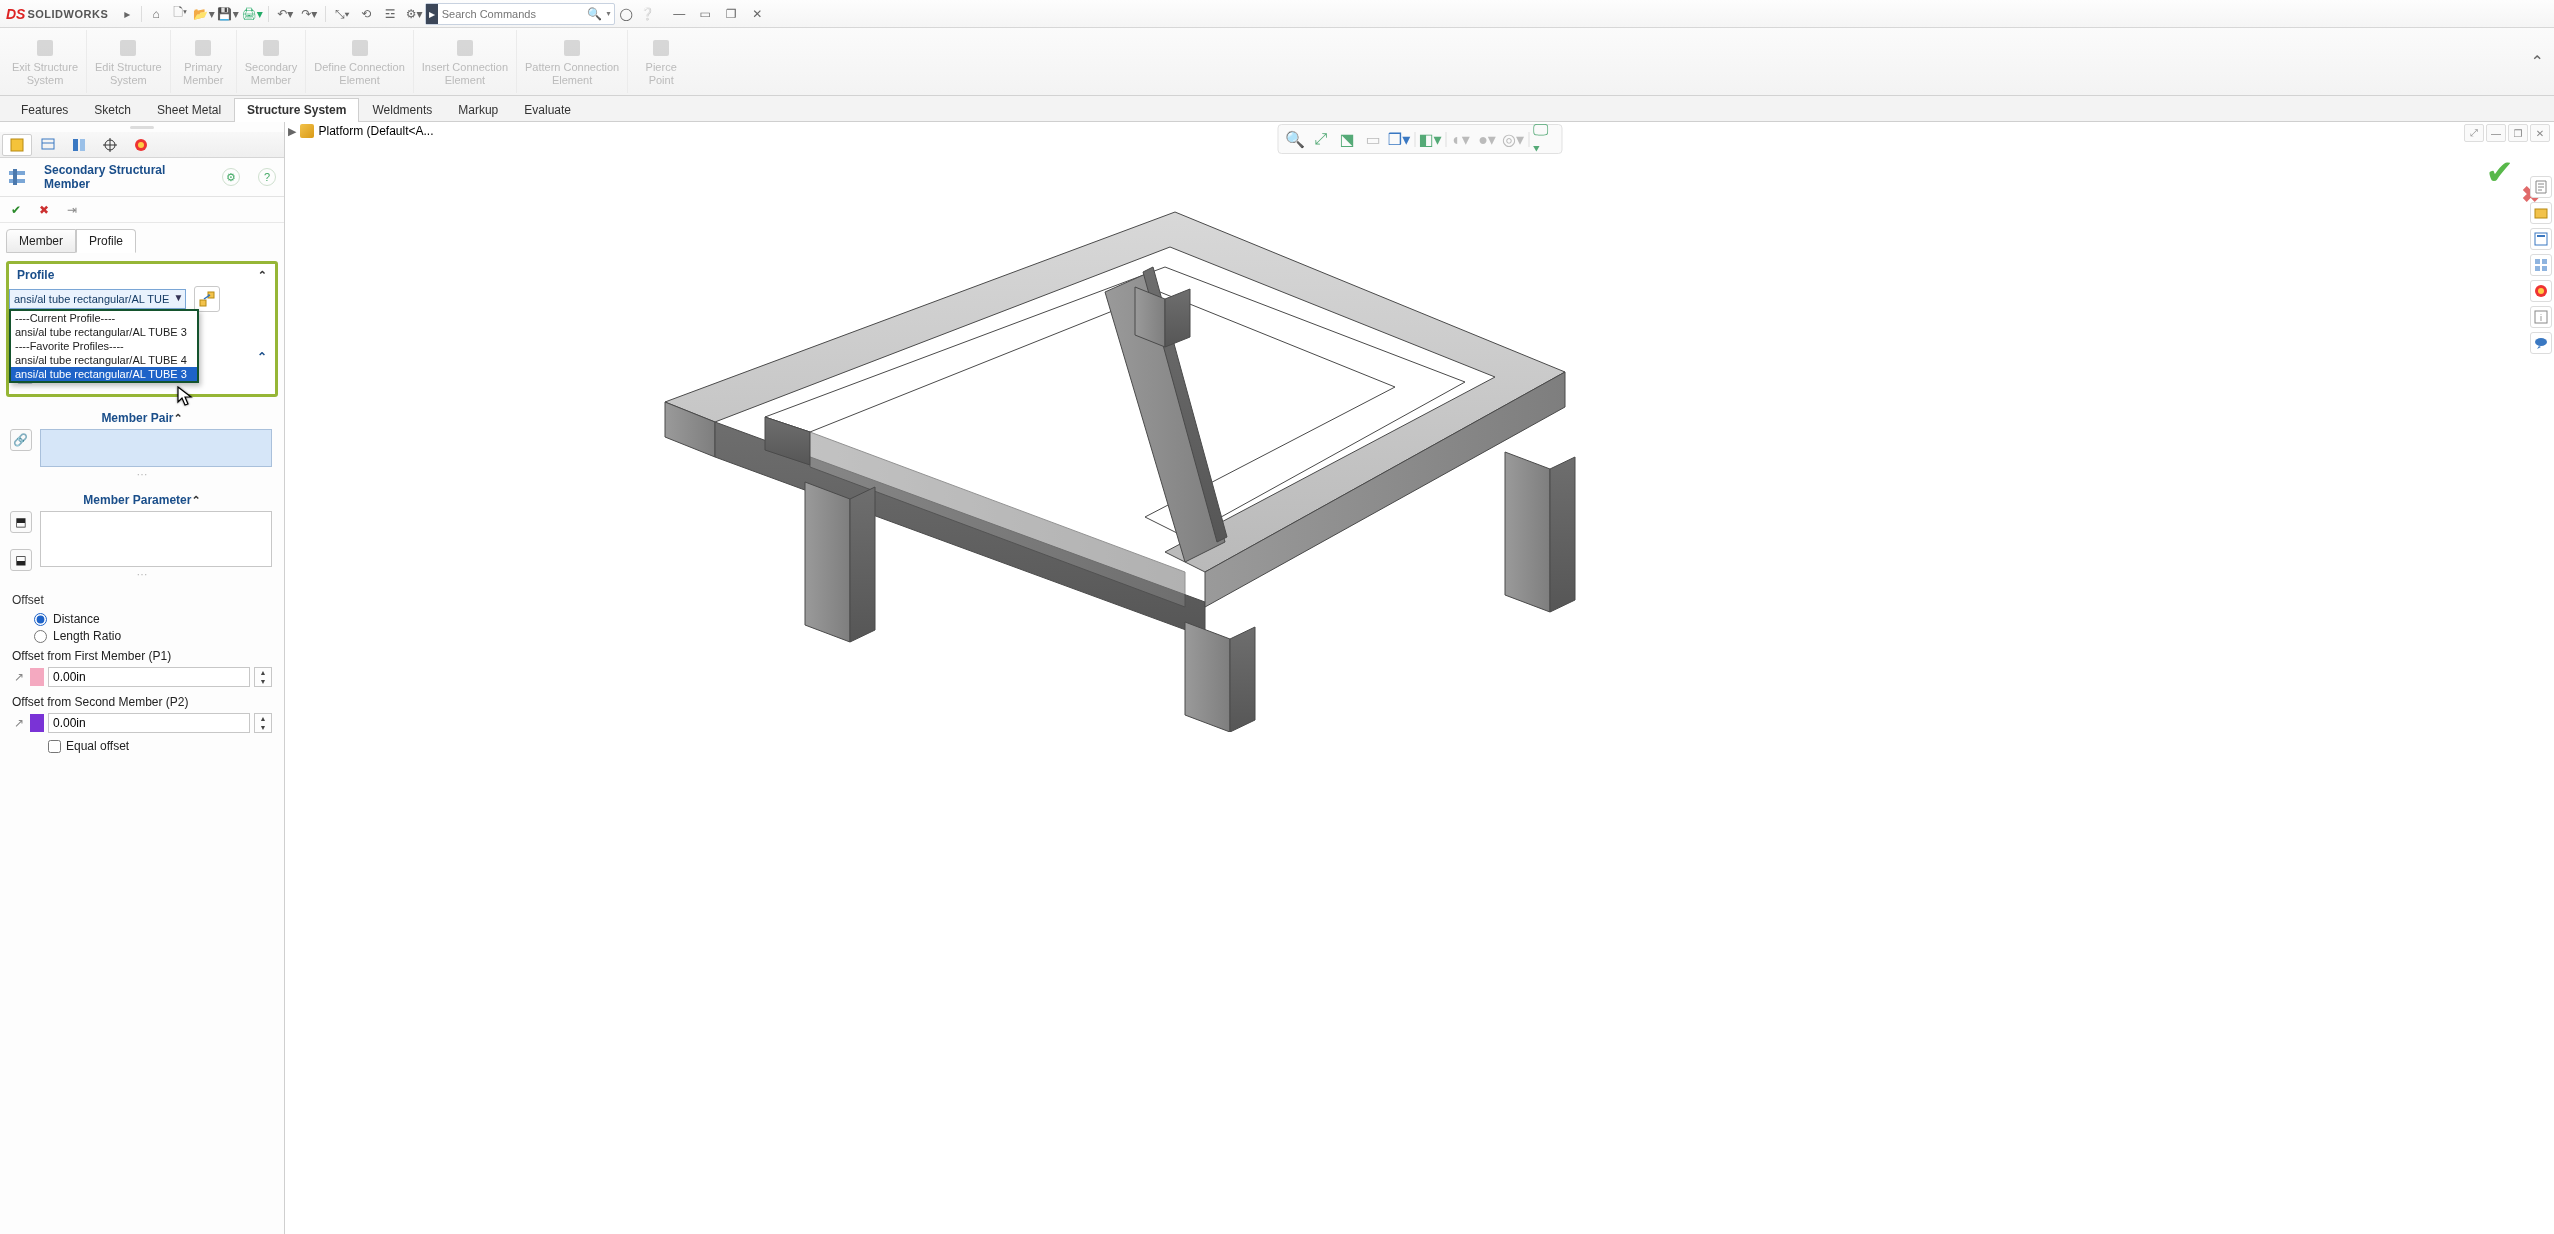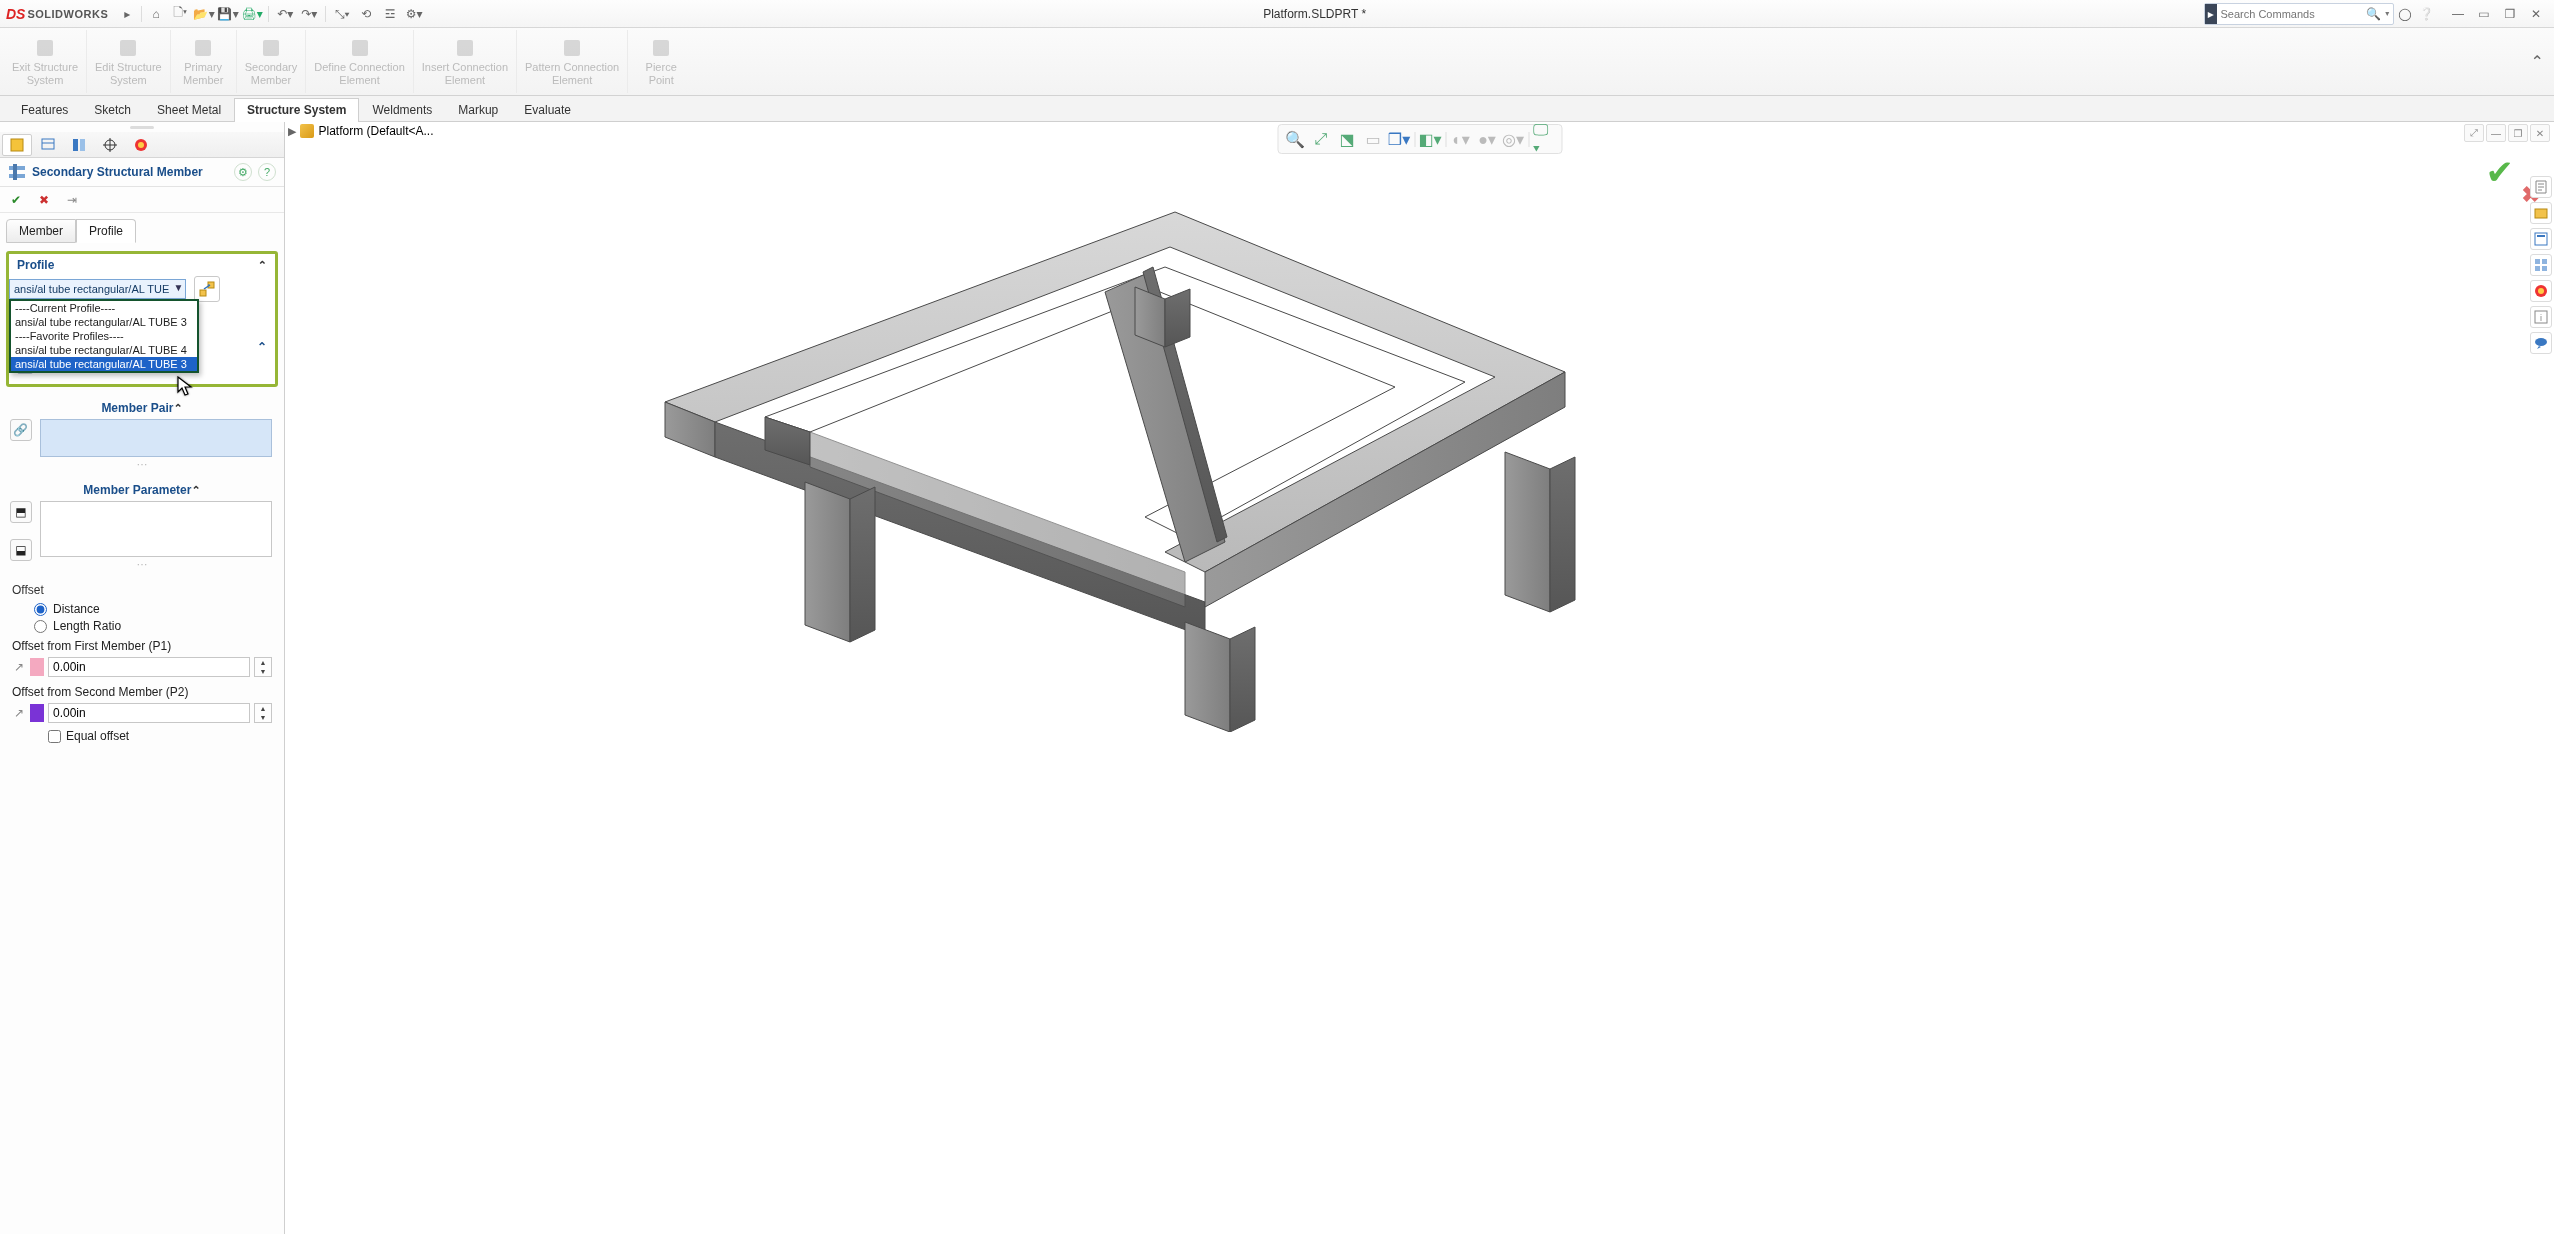--- a/index.html
+++ b/index.html
@@ -38,21 +38,21 @@
 
 
 .left-panel { width:285px; border-right:1px solid #cfcfcf; background:#fdfdfd; display:flex; flex-direction:column; font-size:12px; color:#222; overflow:hidden;}
 .lp-handle { height:10px; display:flex; justify-content:center; align-items:center;}
 .lp-handle .dot { width:24px; height:3px; border-radius:2px; background:#dcdcdc;}
 
 .lp-tabstrip { height:26px; background:linear-gradient(#f8f8f8,#efefef); border-bottom:1px solid #d6d6d6; display:flex; align-items:center; padding:0 2px; gap:1px;}
 .lp-tabstrip .lpt { width:30px; height:22px; display:flex; align-items:center; justify-content:center; border:1px solid transparent; border-radius:2px; }
 .lp-tabstrip .lpt.active { background:#fff; border-color:#cfcfcf; }
 
-.lp-header { display:flex; align-items:center; gap:6px; padding:5px 8px; border-bottom:1px solid #e3e3e3;}
+.lp-header { display:flex; align-items:center; gap:18px; padding:5px 8px; border-bottom:1px solid #e3e3e3;}
 .lp-header .hico { width:18px;height:18px; }
 .lp-header .title { font-weight:bold; color:#1a4e8a; flex:1;}
 .lp-header .hbtn { width:18px; height:18px; display:flex; align-items:center; justify-content:center; color:#4a6; border:1px solid #cfe0cf; border-radius:50%; font-size:11px;}
 .lp-acts { height:26px; display:flex; align-items:center; gap:12px; padding:0 8px; border-bottom:1px solid #e8e8e8;}
 .lp-acts .a { width:16px; height:16px; display:flex; align-items:center; justify-content:center; }
 
 .lp-subtabs { display:flex; padding:6px 6px 0 6px; gap:0;}
 .lp-subtabs .st { padding:4px 12px; font-size:12px; border:1px solid #c9c9c9; background:linear-gradient(#fefefe,#ececec); position:relative; }
 .lp-subtabs .st:first-child{ border-top-left-radius:4px; }
 .lp-subtabs .st:last-child{ border-top-right-radius:4px; }
@@ -148,21 +148,20 @@
     <span class="tb-sep"></span>
     <span class="tb-ico">↶▾</span>
     <span class="tb-ico">↷▾</span>
     <span class="tb-sep"></span>
     <span class="tb-ico">⤡▾</span>
     <span class="tb-ico">⟲</span>
     <span class="tb-ico">☲</span>
     <span class="tb-ico">⚙▾</span>
   </div>
 
-  <div class="doc-title">Platform.SLDPRT *</div>
 
   <div class="search-wrap">
     <span class="sico">▸</span>
     <input type="text" placeholder="Search Commands" style="">
     <span class="magnify">🔍</span>
     <span class="magnify" style="font-size:8px;">▾</span>
   </div>
 
   <span class="tb-ico">◯</span>
   <span class="tb-ico">❔</span>

